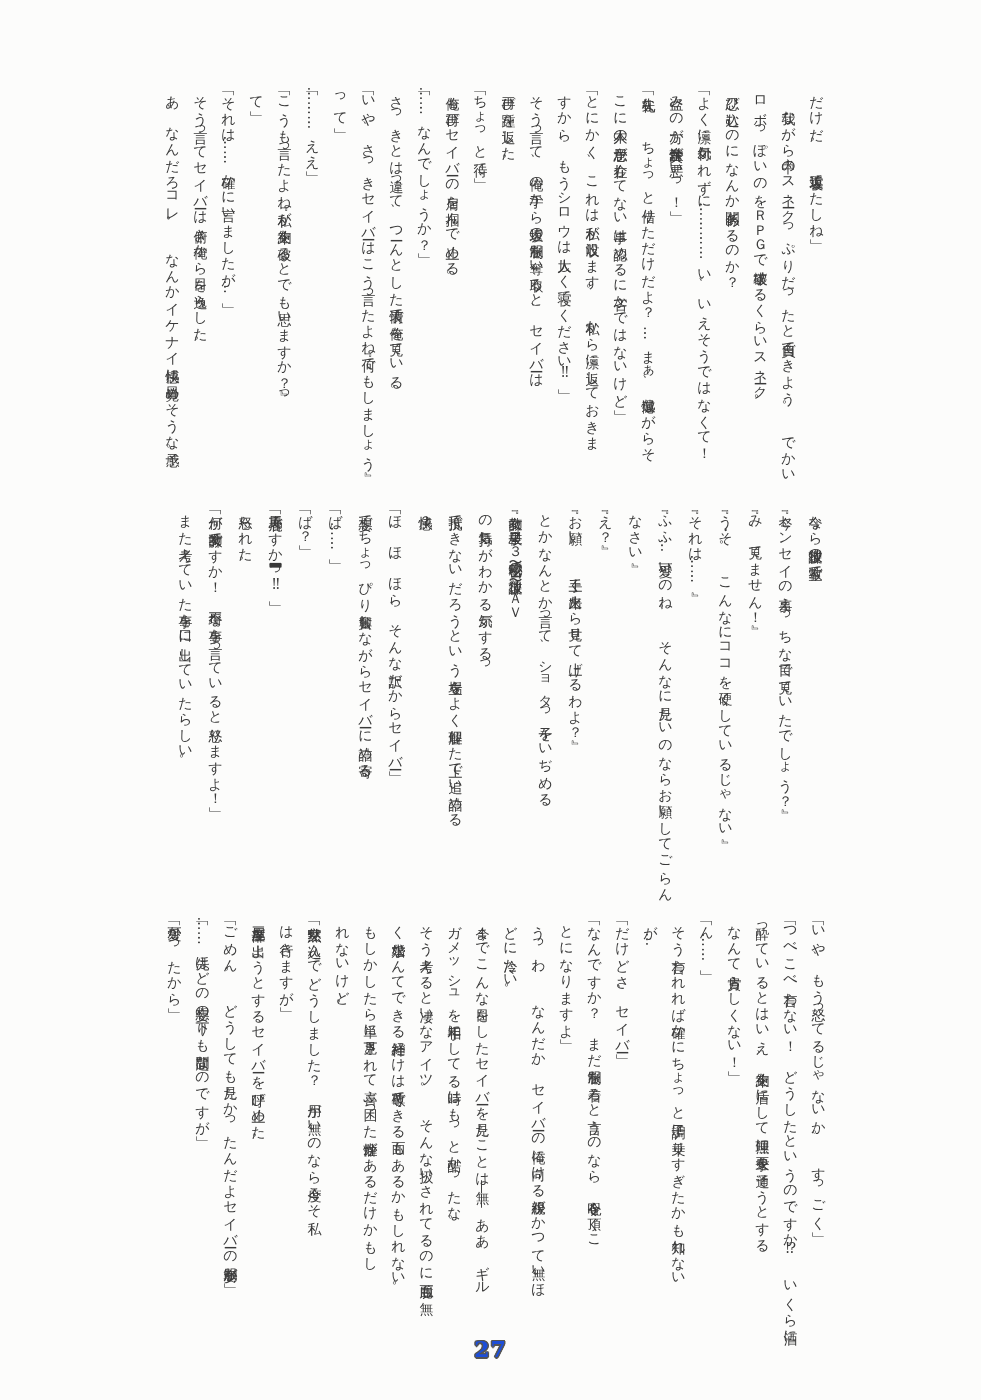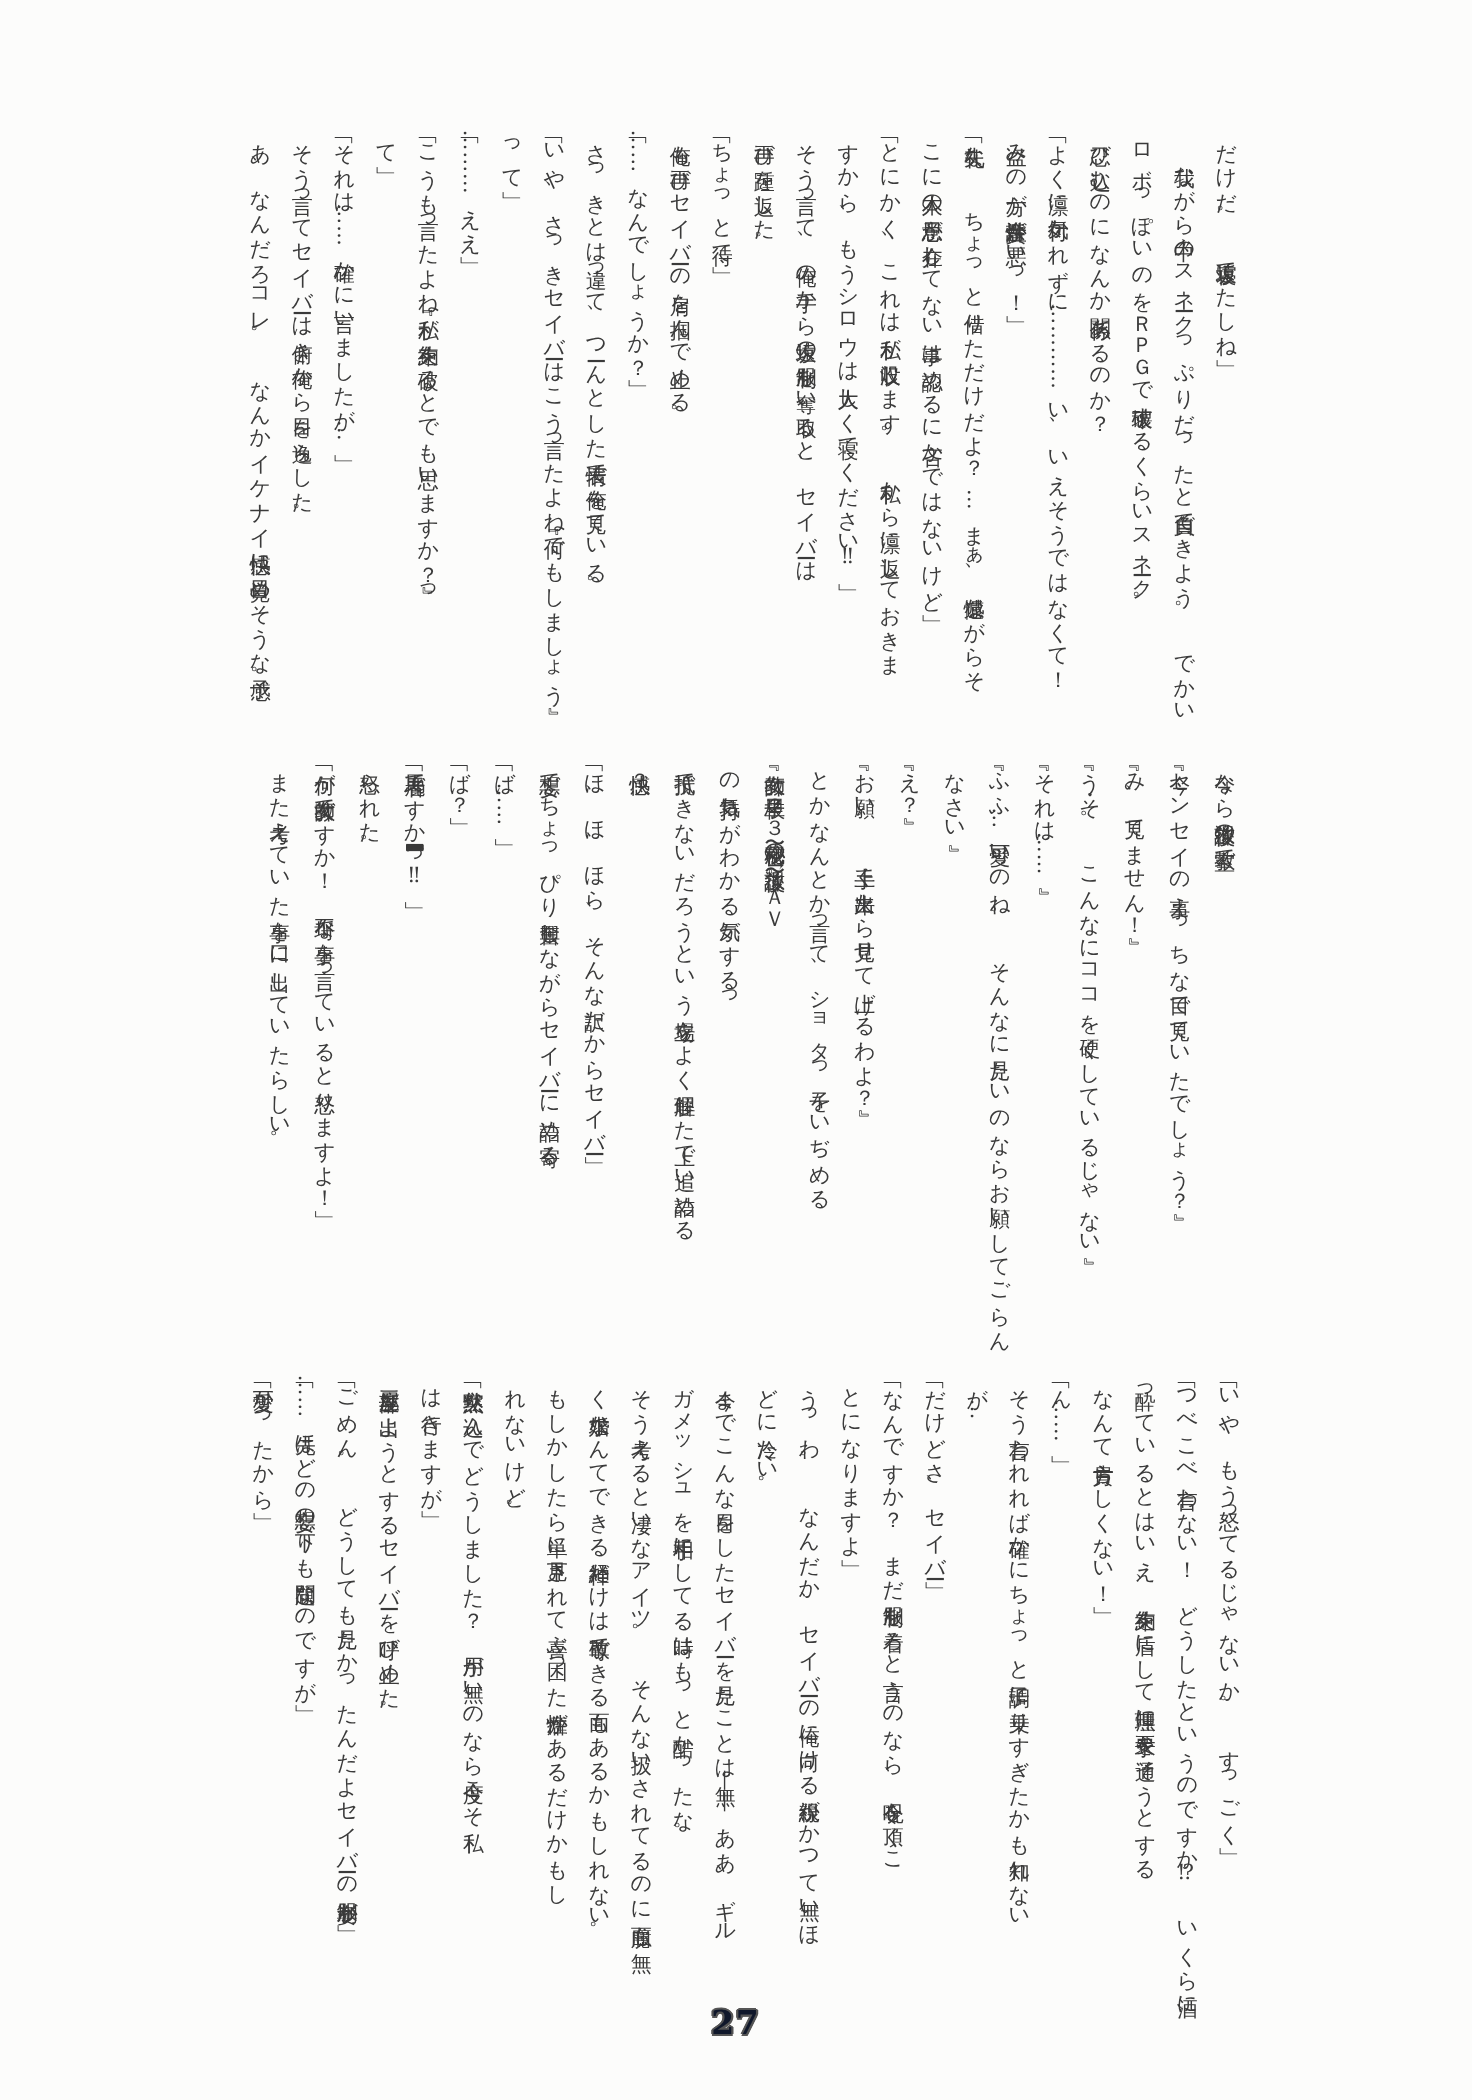--- a/index.html
+++ b/index.html
@@ -31,21 +31,21 @@
   #tier-2 { top: 505px; right: 150px; line-height: 30px; }
   #tier-3 { top: 916px; right: 148px; line-height: 28px; }
   .page-number {
     position: absolute;
     left: 0;
     right: 0;
     bottom: 38px;
     text-align: center;
     font-size: 22px;
     font-weight: bold;
-    color: #0f172a;
+    color: #1d4ed8;
     letter-spacing: 1px;
     text-shadow:
       -1px -1px 0 #555, 1px -1px 0 #555,
       -1px  1px 0 #555, 1px  1px 0 #555,
        0   -1.5px 0 #555, 0 1.5px 0 #555,
       -1.5px 0   0 #555, 1.5px 0  0 #555;
   }
 </style>
 </head>
 <body>

